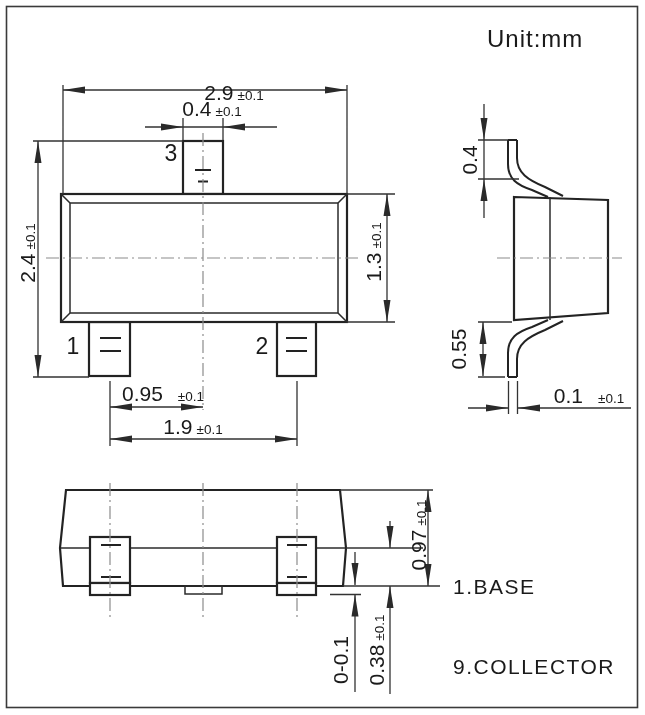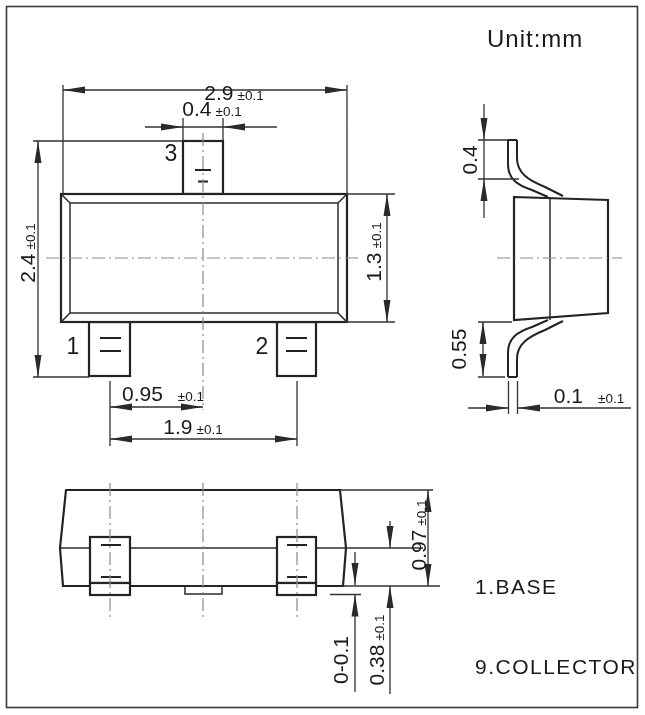--- a/index.html
+++ b/index.html
@@ -16,21 +16,21 @@
   .cl{stroke:#8c8c8c;stroke-width:1.2;fill:none;stroke-dasharray:13 4 2 4;}
   .ah{fill:#2a2a2a;stroke:none;}
   .lbl{position:absolute;display:flex;align-items:baseline;justify-content:center;gap:4px;white-space:nowrap;width:120px;height:24px;line-height:24px;}
   .lbl .v{font-size:21px;}
   .lbl .t{font-size:13.5px;}
   .tight{gap:15px;}
   .rot{transform:rotate(-90deg);}
   .title{position:absolute;left:36px;top:17px;font-size:27px;letter-spacing:-0.5px;}
   .unit{position:absolute;left:487px;top:25px;font-size:24px;letter-spacing:1px;}
   .pin{position:absolute;width:20px;height:24px;font-size:23px;line-height:24px;text-align:center;}
-  .lgd{position:absolute;left:475px;font-size:21px;letter-spacing:1.5px;}
+  .lgd{position:absolute;left:453px;font-size:21px;letter-spacing:1.5px;}
 </style>
 </head>
 <body>
 
 <div class="page">
 
   <svg width="645" height="715" viewBox="0 0 645 715">
 
     <rect x="6.5" y="6.5" width="631" height="701" fill="none" stroke="#3a3a3a" stroke-width="1.6"></rect>
 

